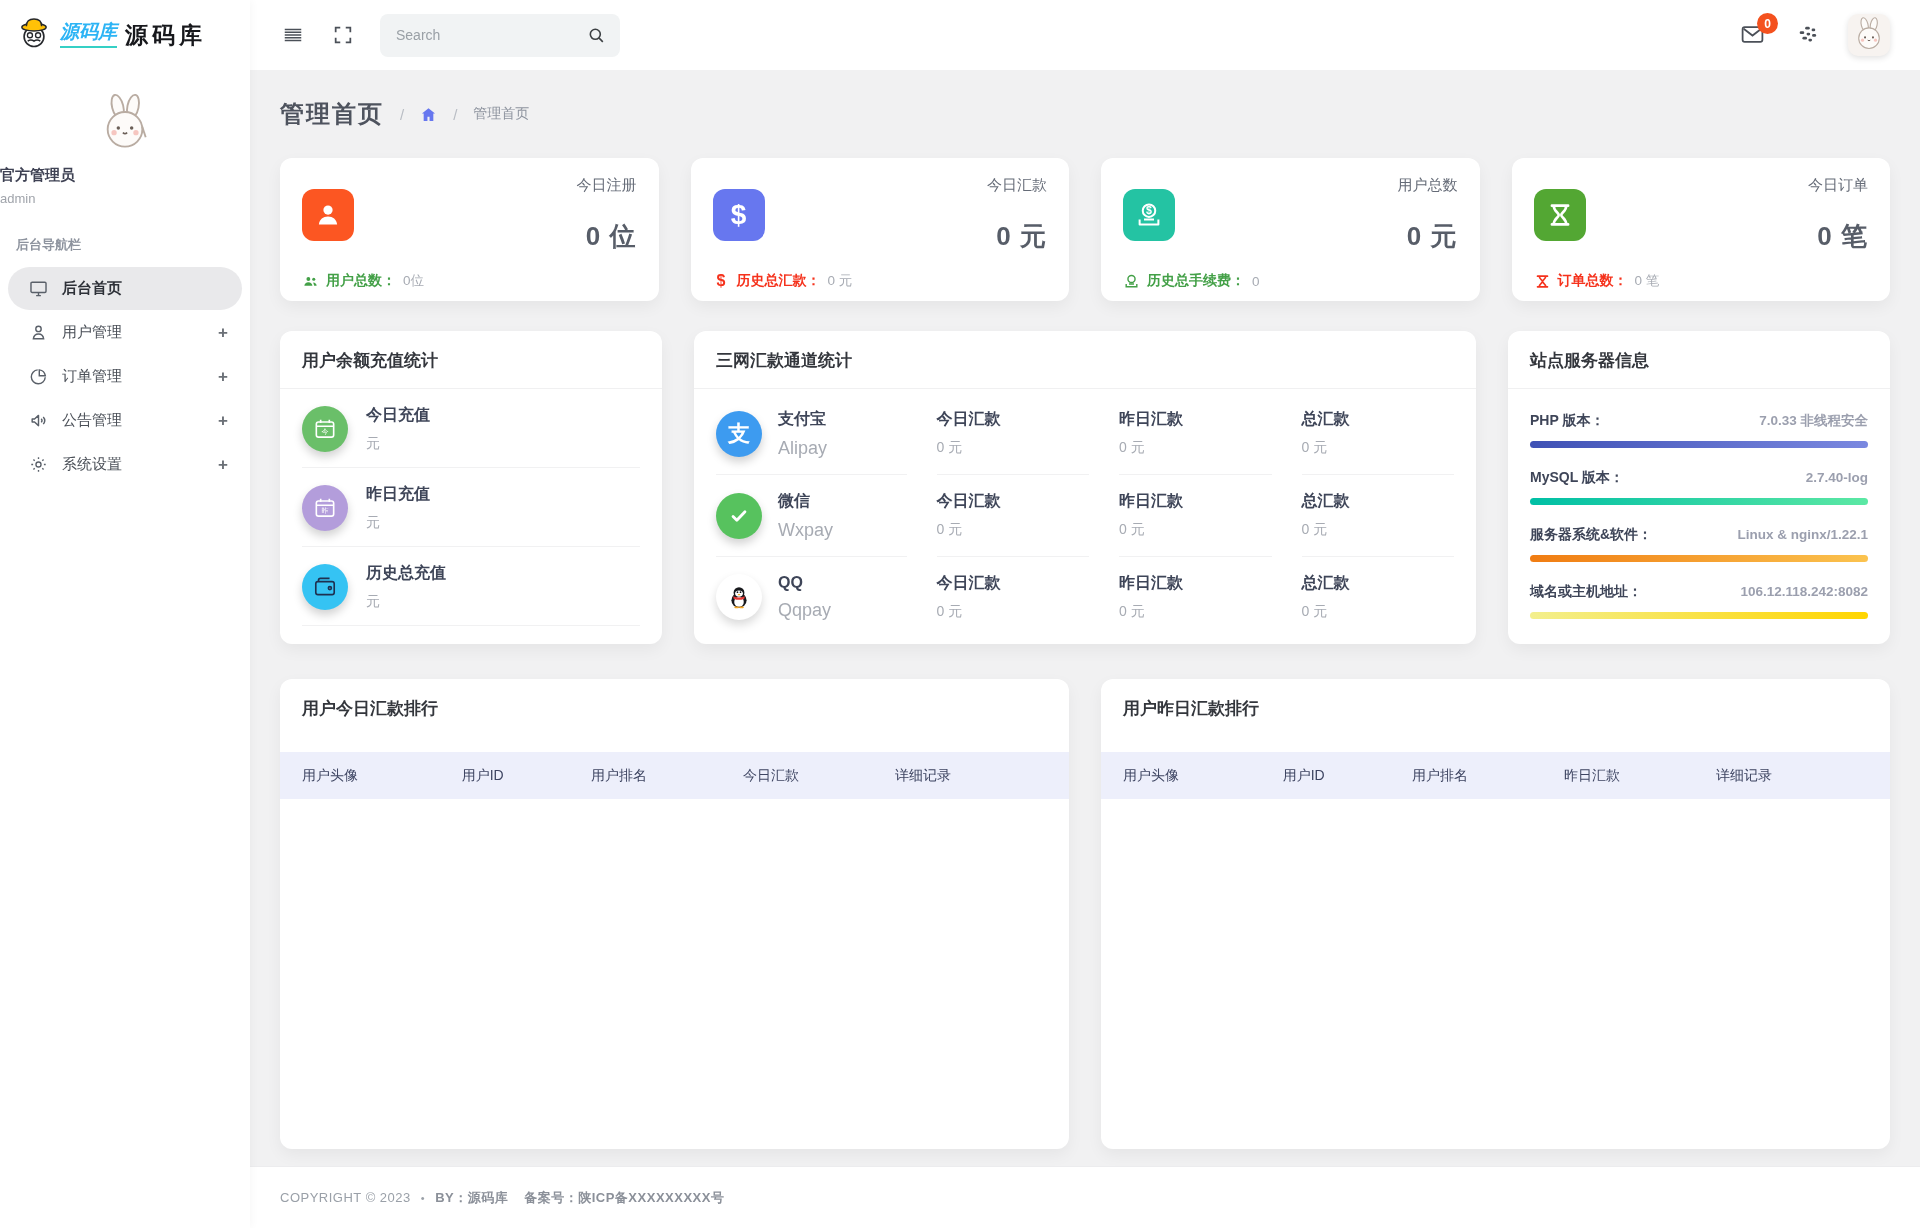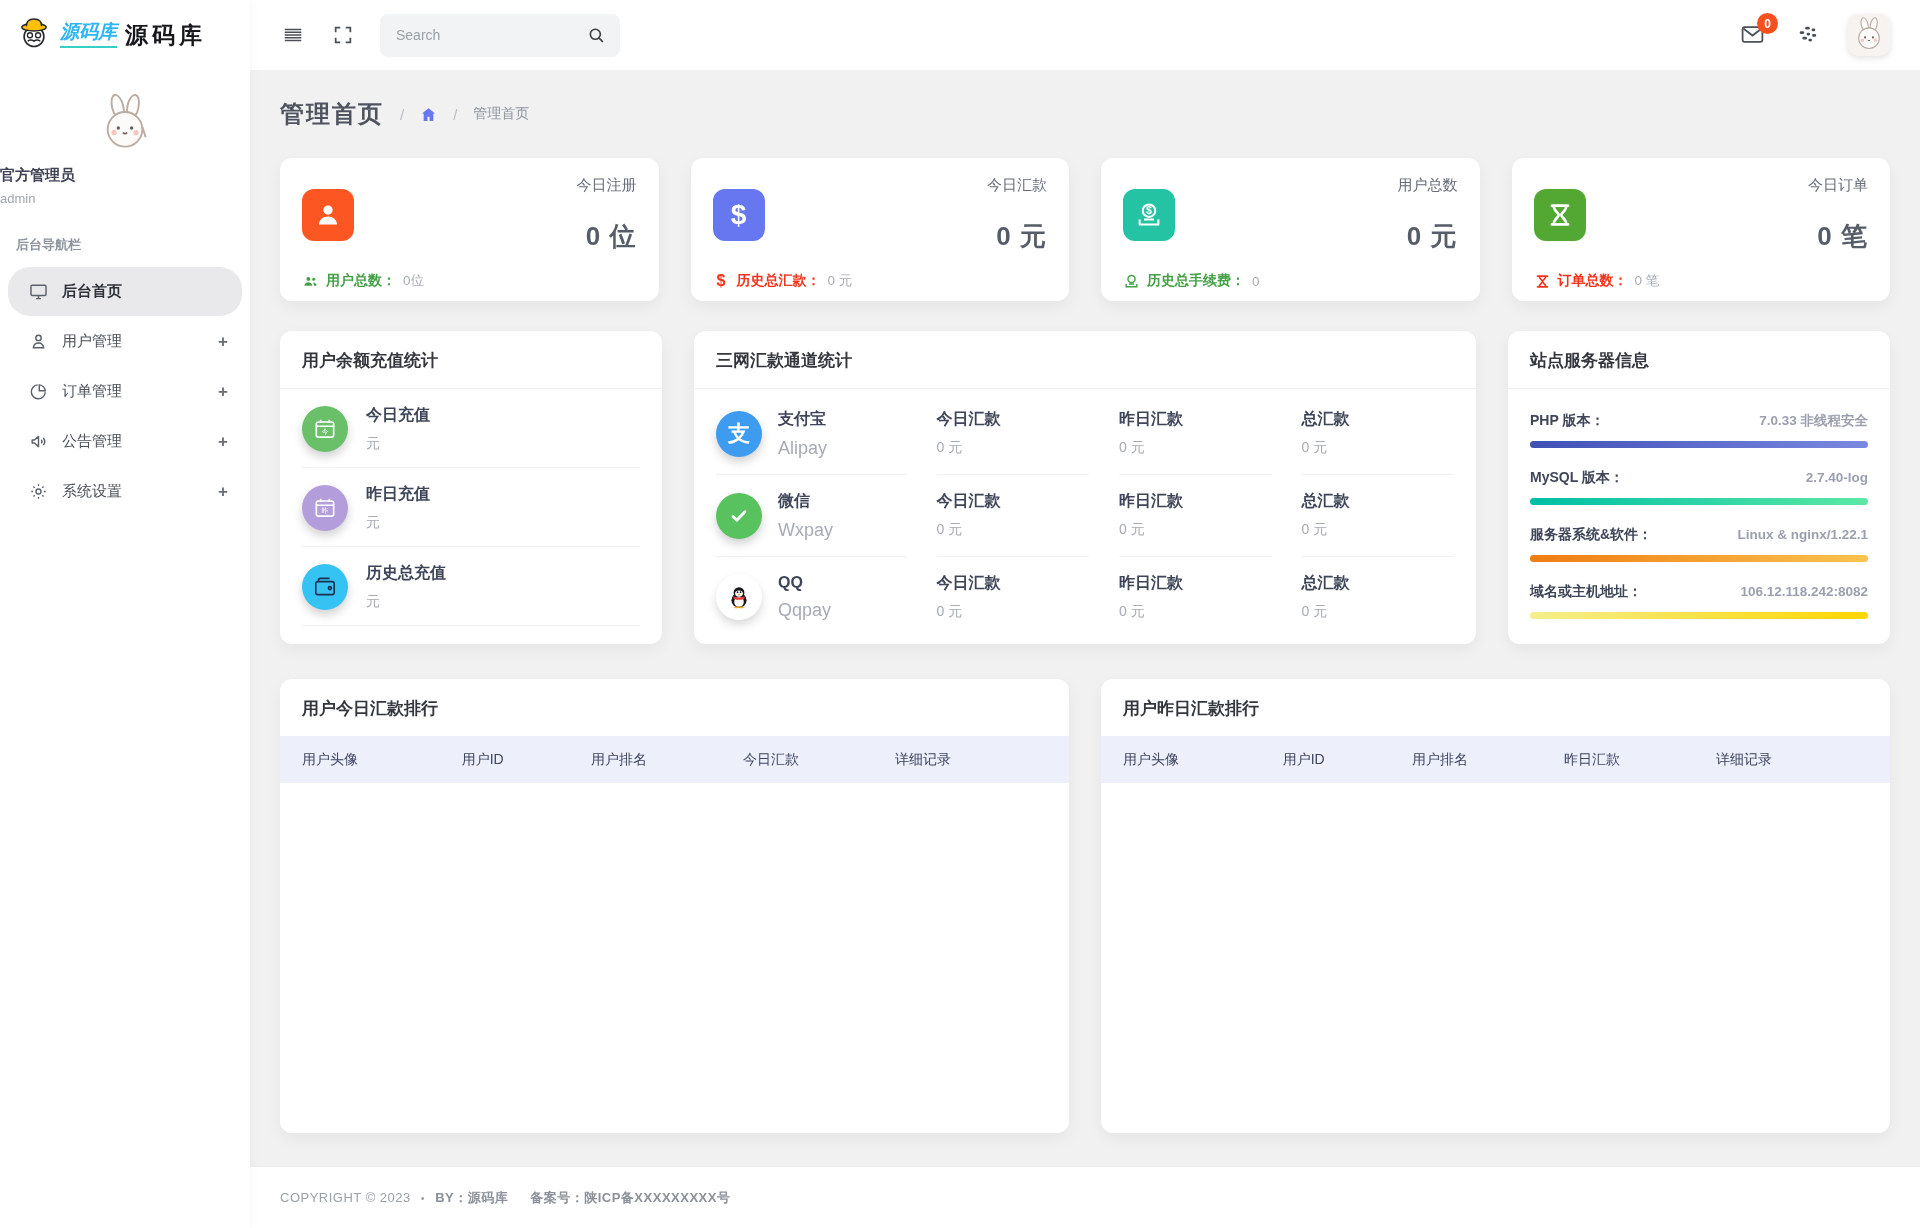--- a/index.html
+++ b/index.html
@@ -15,21 +15,21 @@
   .sidebar { width:250px; flex-shrink:0; background:#fff; box-shadow:2px 0 8px rgba(0,0,0,.03); z-index:5; }
   .brand { height:70px; display:flex; align-items:center; gap:8px; padding:0 16px; }
   .brand-stylized { color:#2cb4f5; font-weight:bold; font-style:italic; font-size:19px; line-height:1.1;
     border-bottom:2px solid #35d0c5; padding-bottom:3px; }
   .brand-name { color:#17181c; font-weight:800; font-size:23px; letter-spacing:4px; }
   .profile { padding:22px 0 4px; }
   .avatar-lg { width:64px; height:64px; margin:0 auto; }
   .profile-name { margin-top:10px; font-size:15px; font-weight:bold; color:#3f4254; }
   .profile-user { margin-top:6px; font-size:13px; color:#a0a4ab; }
   .nav-label { padding:26px 16px 12px; font-size:13px; font-weight:bold; color:#8d939e; }
-  .nav-item { display:flex; align-items:center; gap:14px; height:49px; margin:1px 8px;
+  .nav-item { display:flex; align-items:center; gap:14px; height:43px; margin:1px 8px;
     padding:0 14px 0 20px; border-radius:22px; font-size:15px; color:#4b5058; cursor:pointer; }
   .nav-item.active { background:#e9e9eb; font-weight:bold; color:#2e3138; }
   .nicon { width:20px; height:20px; display:flex; align-items:center; justify-content:center; color:#5a6069; }
   .nicon svg { width:19px; height:19px; }
   .nav-plus { margin-left:auto; color:#6b7077; font-size:17px; font-weight:bold; }
 
   
   .main { flex:1; display:flex; flex-direction:column; min-width:0; }
   .topbar { height:70px; background:#fff; display:flex; align-items:center; gap:24px;
     padding:0 30px; box-shadow:0 2px 6px rgba(0,0,0,.03); }
@@ -106,21 +106,21 @@
   .server-body { padding:8px 22px 14px; }
   .server-row { padding:15px 0 6px; }
   .server-line { display:flex; justify-content:space-between; align-items:baseline; }
   .server-label { font-size:14px; font-weight:700; color:#3e4558; }
   .server-value { font-size:13.5px; font-weight:700; color:#9b9fae; }
   .server-bar { height:7px; border-radius:4px; margin-top:11px; }
 
   
   .tables-row { display:flex; gap:32px; }
   .table-card { flex:1; }
-  .table-title { padding:18px 22px 16px; font-size:17px; font-weight:800; color:#33363c; }
+  .table-title { padding:18px 22px 32px; font-size:17px; font-weight:800; color:#33363c; }
   .thead { display:grid; grid-template-columns:1.05fr .85fr 1fr 1fr 1fr; align-items:center;
     height:47px; background:#edeffb; padding:0 22px; font-size:14px; color:#3d4461; }
   .table-body { height:350px; border-radius:0 0 12px 12px; }
 
   
   .footer { height:62px; background:#fff; border-top:1px solid #ececee; display:flex; align-items:center;
     gap:8px; padding:0 30px; font-size:13px; color:#9aa0a8; letter-spacing:.5px; }
   .footer .strong { color:#8b9099; font-weight:bold; }
   .footer .dot { font-size:11px; margin:0 2px; }
 </style>
@@ -581,17 +581,17 @@
           <div class="table-body"></div>
         </div>
       </div>
 
     </div>
 
     <footer class="footer">
       <span>COPYRIGHT © 2023</span>
       <span class="dot">•</span>
       <span class="strong">BY：源码库</span>
-      <span class="strong" style="margin-left:14px;">备案号：陕ICP备XXXXXXXXX号</span>
+      <span class="strong" style="margin-left:8px;">备案号：陕ICP备XXXXXXXXX号</span>
     </footer>
 
   </div>
 </div>
 
 </body></html>

